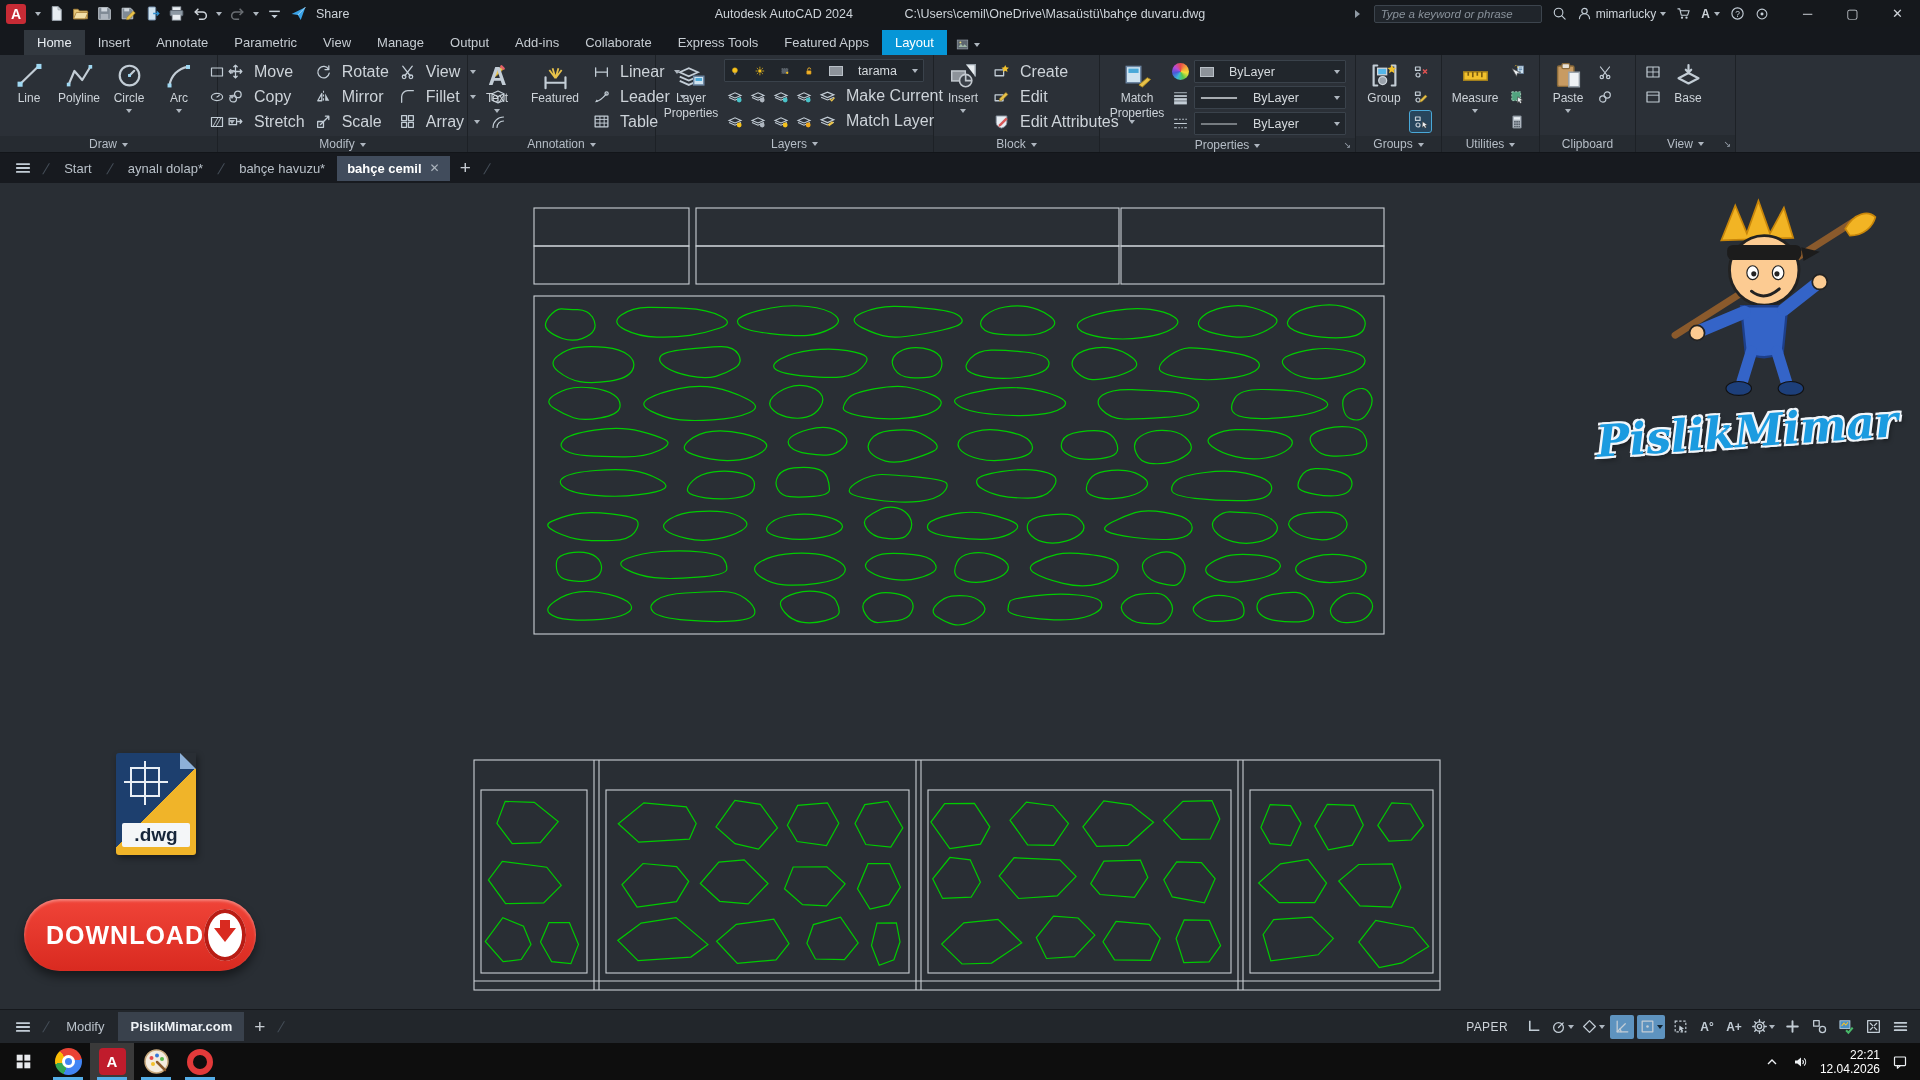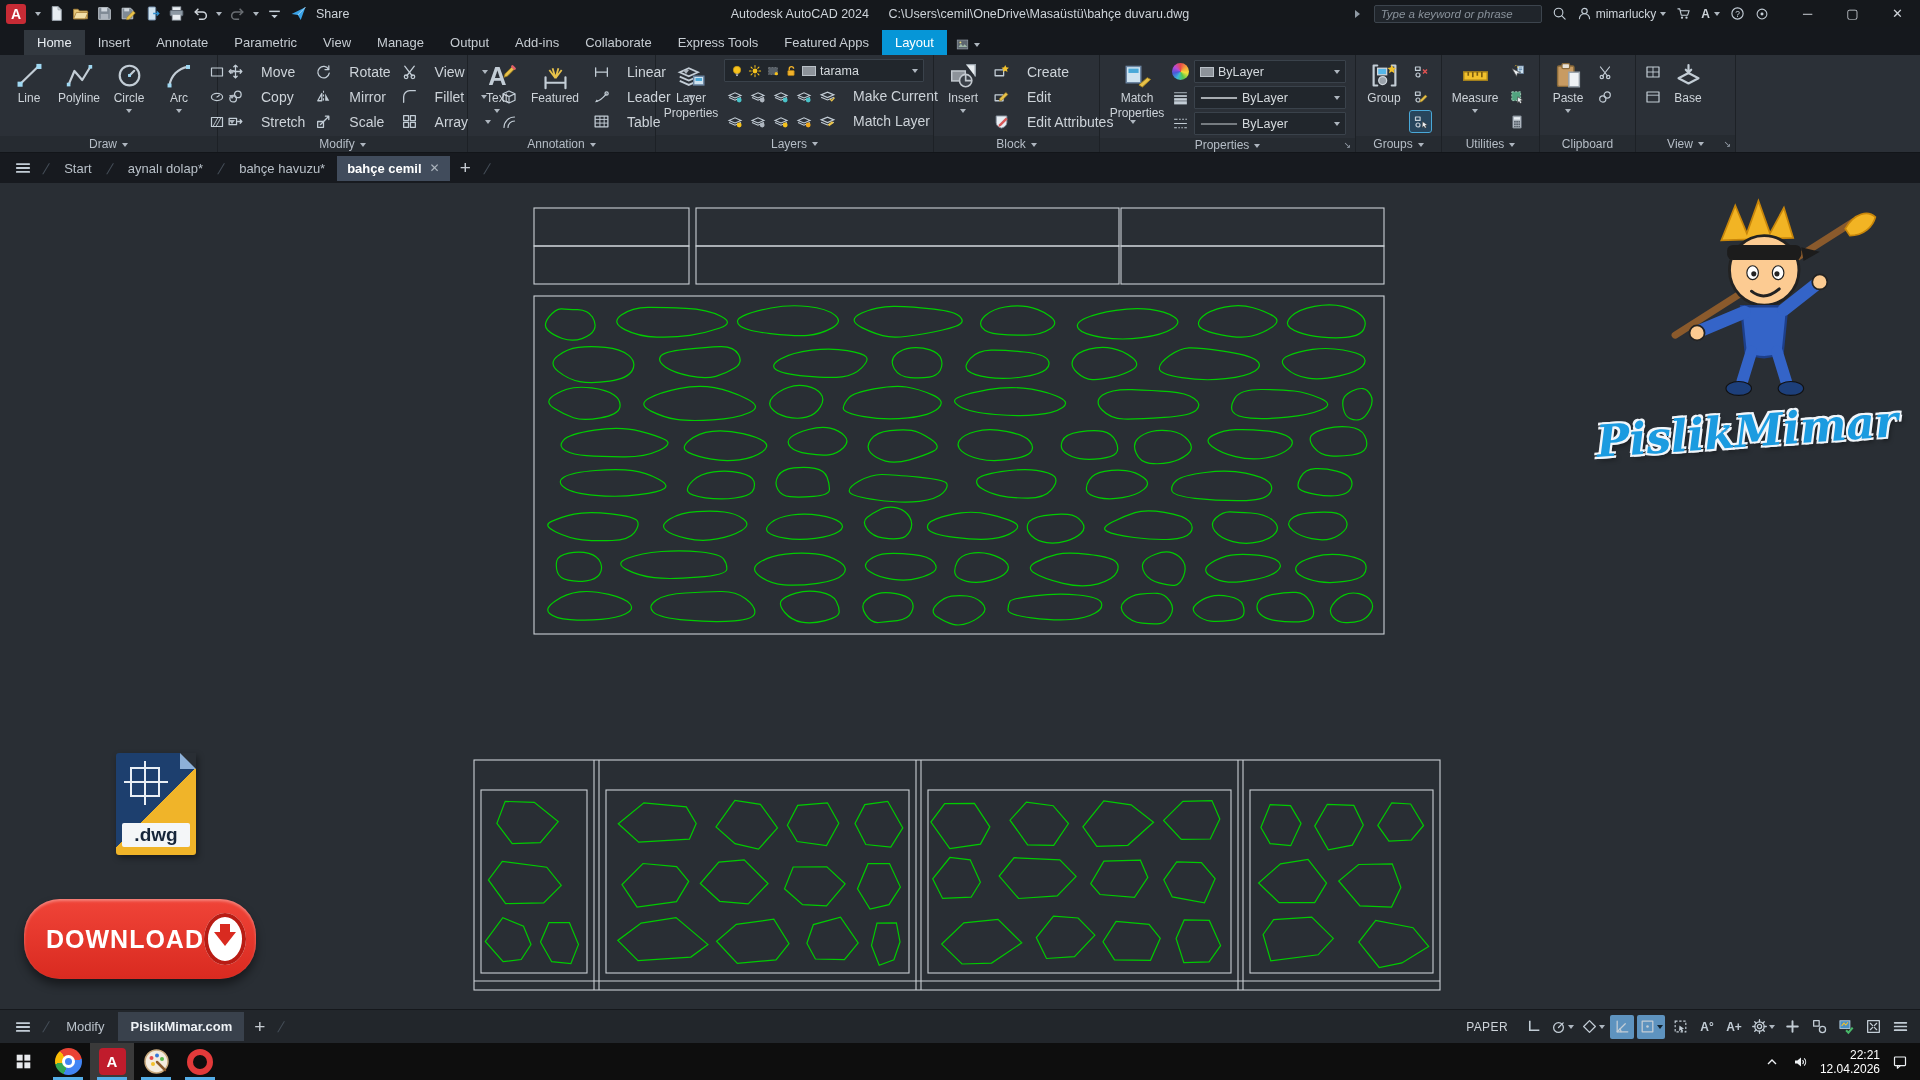--- a/index.html
+++ b/index.html
@@ -9,21 +9,21 @@
 .i svg{width:100%;height:100%}
 .car{display:inline-block;width:0;height:0;border:3.4px solid transparent;border-top:4.2px solid #aeb6bf;transform:translateY(2px)}
 .rcar{display:inline-block;width:0;height:0;border:4px solid transparent;border-left:5px solid #8f99a3}
 
 .titlebar{height:27px;background:#15181c;display:flex;align-items:center;color:#c8ced5;font-size:12.5px;padding:0 0 0 6px;flex:0 0 auto}
 .alogo{width:20px;height:20px;background:#c72b35;color:#fff;font-weight:bold;font-size:14px;display:flex;align-items:center;justify-content:center;border-radius:3px;margin-right:2px}
 .qat{display:flex;align-items:center;gap:7px}
 .qat .i{width:17px;height:17px}
 .share{color:#cdd3d9;margin-left:2px}
 .tbtitle{position:absolute;left:0;right:0;text-align:center;pointer-events:none;color:#cdd3d9;font-size:12.5px}
-.tbtitle span{margin:0 8px}
+.tbtitle span{margin:0 24px}
 .tbright{margin-left:auto;display:flex;align-items:center;gap:10px;position:relative;z-index:2}
 .tsearchfield{width:168px;height:18px;background:#20252b;border:1px solid #3c444d;border-radius:2px;color:#d5dade;font-size:11.5px;font-style:italic;padding:0 6px;outline:none}
 .tsearchfield::placeholder{color:#8a939c}
 .acct{display:flex;align-items:center;gap:4px;font-size:12px;color:#cdd3d9}
 .winbtns{display:flex;margin-left:6px}
 .winbtn{width:45px;height:27px;display:flex;align-items:center;justify-content:center;color:#cfd4da;font-size:13px}
 
 .rtabs{height:28px;background:#15181d;display:flex;align-items:flex-end;padding-left:24px;flex:0 0 auto}
 .rtab{padding:5px 13px;font-size:13px;color:#c6ccd2;cursor:default;white-space:nowrap}
 .rtab.active{background:#32383f;color:#e8edf2}
@@ -31,27 +31,27 @@
 .rtab-opt{display:flex;align-items:center;gap:4px;padding:4px 8px}
 
 .ribbon{height:98px;background:#2b3037;display:flex;border-bottom:1px solid #121519;flex:0 0 auto}
 .panel{display:flex;flex-direction:column;border-right:1px solid #1d2126;flex:0 0 auto}
 .pbody{flex:1;display:flex;align-items:flex-start;gap:4px;padding:4px 6px 2px 6px}
 .plabel{height:17px;background:#262b31;color:#b6bec7;font-size:12px;display:flex;align-items:center;justify-content:center;gap:5px;position:relative}
 .plabel .launcher{position:absolute;right:4px;font-size:9px;color:#9aa3ad}
 .bigbtn{display:flex;flex-direction:column;align-items:center;gap:2px;padding:2px 3px;min-width:46px;color:#cdd3d9;font-size:12px;line-height:13px;text-align:center;border-radius:2px}
 .bigbtn .i{width:29px;height:29px}
 .scol{display:flex;flex-direction:column;justify-content:flex-start}
-.sbtn{display:flex;align-items:center;gap:17px;height:25px;padding:0 3px;color:#cdd3d9;font-size:14px;white-space:nowrap;border-radius:2px}
+.sbtn{display:flex;align-items:center;gap:10px;height:25px;padding:0 3px;color:#cdd3d9;font-size:16px;white-space:nowrap;border-radius:2px}
 .sbtn .i{width:17px;height:17px}
 .minirow{display:flex;align-items:center;gap:2px;height:25px}
 .mini{width:21px;height:21px;display:flex;align-items:center;justify-content:center;border-radius:2px}
 .mini .i{width:16px;height:16px}
 .mini.on{background:#28455c;outline:1px solid #49a8d8}
-.combo{display:flex;align-items:center;gap:4px;background:#21262c;border:1px solid #3a424b;height:23px;padding:0 5px;font-size:12.5px;color:#d5dade;border-radius:1px}
+.combo{display:flex;align-items:center;gap:15px;background:#21262c;border:1px solid #3a424b;height:23px;padding:0 5px;font-size:12.5px;color:#d5dade;border-radius:1px}
 .combo .car{margin-left:auto}
 .sw{width:14px;height:10px;background:#8d939a;border:1px solid #b9c0c7;flex:0 0 auto}
 .cwheel{width:17px;height:17px;border-radius:50%;background:conic-gradient(#e84a4a,#f2a23a,#f2e13a,#58c84a,#3ab8d8,#4a58d8,#b84ad8,#e84a4a)}
 
 .ftabs{height:30px;background:#171a1f;display:flex;align-items:center;gap:2px;padding-left:8px;color:#b8c0c8;font-size:13px;flex:0 0 auto}
 .hambtn{width:30px;height:26px;display:flex;align-items:center;justify-content:center}
 .hambtn .i{width:18px;height:18px}
 .fslash{color:#444d57;font-size:15px;padding:0 4px;transform:skewX(-18deg)}
 .ftab{padding:5px 10px;white-space:nowrap}
 .ftab.active{background:#414c5c;color:#fff;font-weight:bold;display:flex;align-items:center;gap:8px}
@@ -62,21 +62,21 @@
 .canvas svg.draw{position:absolute;inset:0}
 .logo{position:absolute;left:1590px;top:0;width:330px;height:310px}
 .logo-text{position:absolute;left:6px;top:222px;width:320px;font-family:"DejaVu Serif",serif;font-style:italic;font-weight:bold;font-size:44px;color:#1b9be0;transform:rotate(-4deg);text-shadow:2px 2px 0 #f2f6fa,-2px 2px 0 #f2f6fa,2px -2px 0 #f2f6fa,-2px -2px 0 #f2f6fa,3px 4px 4px rgba(0,0,0,.35);white-space:nowrap}
 .dwgbadge{position:absolute;left:116px;top:570px;width:80px;height:102px;filter:drop-shadow(2px 3px 3px rgba(0,0,0,.4))}
 .dwgpage{position:absolute;inset:0;background:linear-gradient(135deg,#1d3f6e 52%,#f0b429 52%);border-radius:3px}
 .dwgfold{position:absolute;right:0;top:0;width:0;height:0;border-top:16px solid #292e34;border-left:16px solid #8db0d8}
 .dwgsym{position:absolute;left:14px;top:14px;width:30px;height:30px;border:2px solid #e8eef4}
 .dwgsym::before{content:'';position:absolute;left:-8px;top:12px;width:44px;height:2px;background:#e8eef4}
 .dwgsym::after{content:'';position:absolute;left:12px;top:-8px;width:2px;height:44px;background:#e8eef4}
 .dwglabel{position:absolute;left:6px;right:6px;bottom:8px;background:#f4f6f8;color:#16253a;font-weight:bold;font-size:19px;text-align:center;border-radius:2px;padding:1px 0}
-.dlbtn{position:absolute;left:24px;top:716px;width:232px;height:80px;background:linear-gradient(#f04438,#d92a20);border-radius:36px;display:flex;align-items:center;justify-content:space-between;padding:0 10px 0 22px;box-shadow:0 6px 10px rgba(0,0,0,.45),inset 0 2px 3px rgba(255,255,255,.35)}
+.dlbtn{position:absolute;left:24px;top:716px;width:232px;height:72px;background:linear-gradient(#f04438,#d92a20);border-radius:36px;display:flex;align-items:center;justify-content:space-between;padding:0 10px 0 22px;box-shadow:0 6px 10px rgba(0,0,0,.45),inset 0 2px 3px rgba(255,255,255,.35)}
 .dltext{color:#fff;font-weight:bold;font-size:25px;letter-spacing:1px}
 .dlcirc{width:52px;height:52px;border-radius:50%;background:#fff;display:flex;align-items:center;justify-content:center;box-shadow:inset 0 0 0 4px #b91c14}
 .dlarrow{width:0;height:0;border:11px solid transparent;border-top:14px solid #d92a20;margin-top:10px;position:relative}
 .dlarrow::before{content:'';position:absolute;left:-5px;top:-22px;width:10px;height:10px;background:#d92a20}
 
 .statusbar{height:34px;background:#22262b;border-top:1px solid #15181c;display:flex;align-items:center;padding:0 8px;flex:0 0 auto}
 .lt{display:flex;align-items:center;gap:2px;color:#b9c1c9;font-size:13px}
 .ltab{padding:7px 12px}
 .ltab.active{background:#39414c;color:#eef2f6;font-weight:bold}
 .sbright{margin-left:auto;display:flex;align-items:center;gap:3px}

